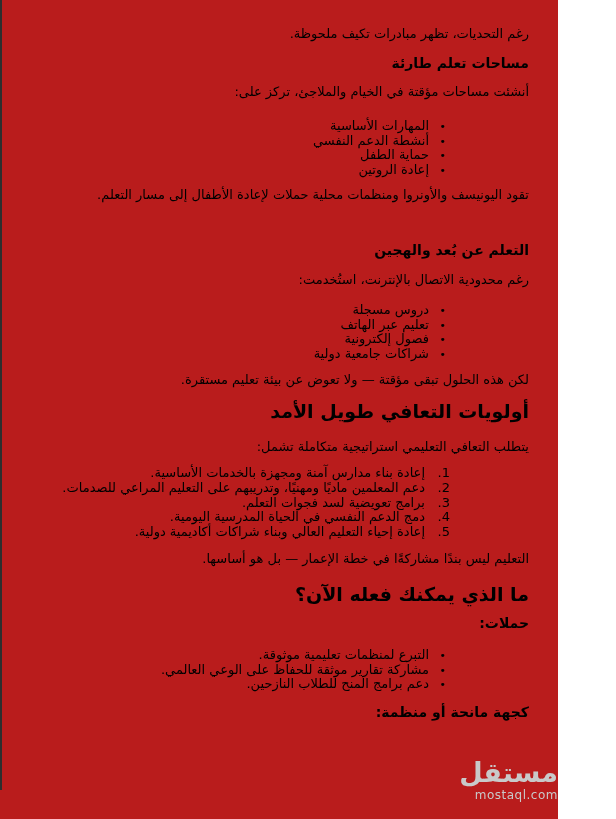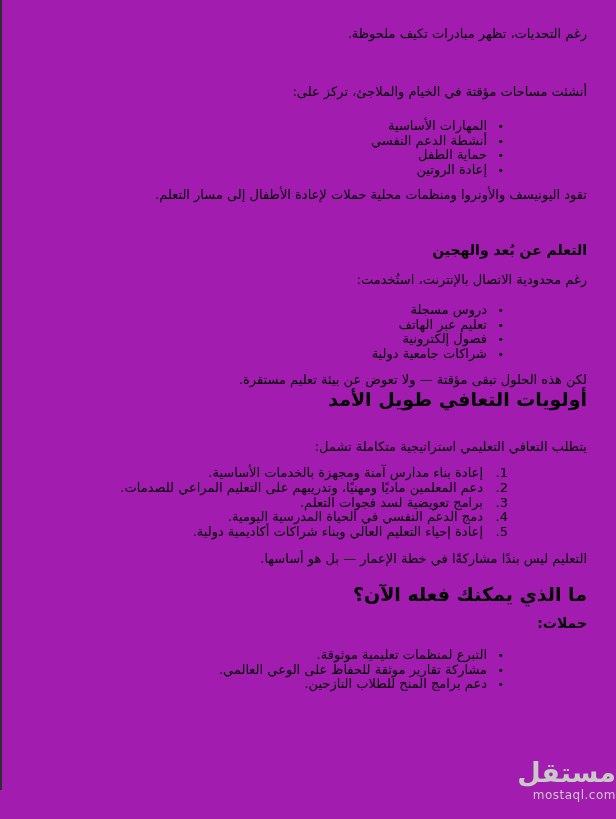--- a/index.html
+++ b/index.html
@@ -2,23 +2,23 @@
 <html lang="ar"><head>
 <meta charset="utf-8">
 <style>
   html, body {
     margin: 0;
     padding: 0;
     background: #ffffff;
   }
   .page {
     position: relative;
-    width: 616px;
+    width: 558px;
     height: 819px;
-    background: #a21caf;
+    background: #b91c1c;
     overflow: hidden;
     direction: rtl;
     font-family: "DejaVu Sans", "Liberation Sans", sans-serif;
     color: #000000;
   }
   .edge-line {
     position: absolute;
     left: 0;
     top: 0;
     width: 2px;
@@ -98,20 +98,21 @@
 </style>
 </head>
 <body>
 
 <div class="page">
 
   <div class="edge-line"></div>
 
   <p class="blk body-text" style="top:26px">رغم التحديات، تظهر مبادرات تكيف ملحوظة.</p>
 
+  <h3 class="blk h3" style="top:55px">مساحات تعلم طارئة</h3>
 
   <p class="blk body-text" style="top:84px">أنشئت مساحات مؤقتة في الخيام والملاجئ، تركز على:</p>
 
   <ul class="bullets" style="top:119px">
     <li>
       <span class="marker">•</span>
       <span>المهارات الأساسية</span>
     </li>
     <li>
       <span class="marker">•</span>
@@ -147,21 +148,21 @@
       <span>فصول إلكترونية</span>
     </li>
     <li>
       <span class="marker">•</span>
       <span>شراكات جامعية دولية</span>
     </li>
   </ul>
 
   <p class="blk body-text" style="top:372px">لكن هذه الحلول تبقى مؤقتة — ولا تعوض عن بيئة تعليم مستقرة.</p>
 
-  <h2 class="blk h2" style="top:387px">أولويات التعافي طويل الأمد</h2>
+  <h2 class="blk h2" style="top:399px">أولويات التعافي طويل الأمد</h2>
 
   <p class="blk body-text" style="top:439px">يتطلب التعافي التعليمي استراتيجية متكاملة تشمل:</p>
 
   <ol class="numbers" style="top:466px">
     <li>
       <span class="marker">1.</span>
       <span>إعادة بناء مدارس آمنة ومجهزة بالخدمات الأساسية.</span>
     </li>
     <li>
       <span class="marker">2.</span>
@@ -195,19 +196,20 @@
     <li>
       <span class="marker">•</span>
       <span>مشاركة تقارير موثقة للحفاظ على الوعي العالمي.</span>
     </li>
     <li>
       <span class="marker">•</span>
       <span>دعم برامج المنح للطلاب النازحين.</span>
     </li>
   </ul>
 
+  <h3 class="blk h3" style="top:704px">كجهة مانحة أو منظمة:</h3>
 
   <div class="watermark">
     <div class="wm-logo">مستقل</div>
     <div class="wm-url">mostaql.com</div>
   </div>
 
 </div>
 
 </body></html>

